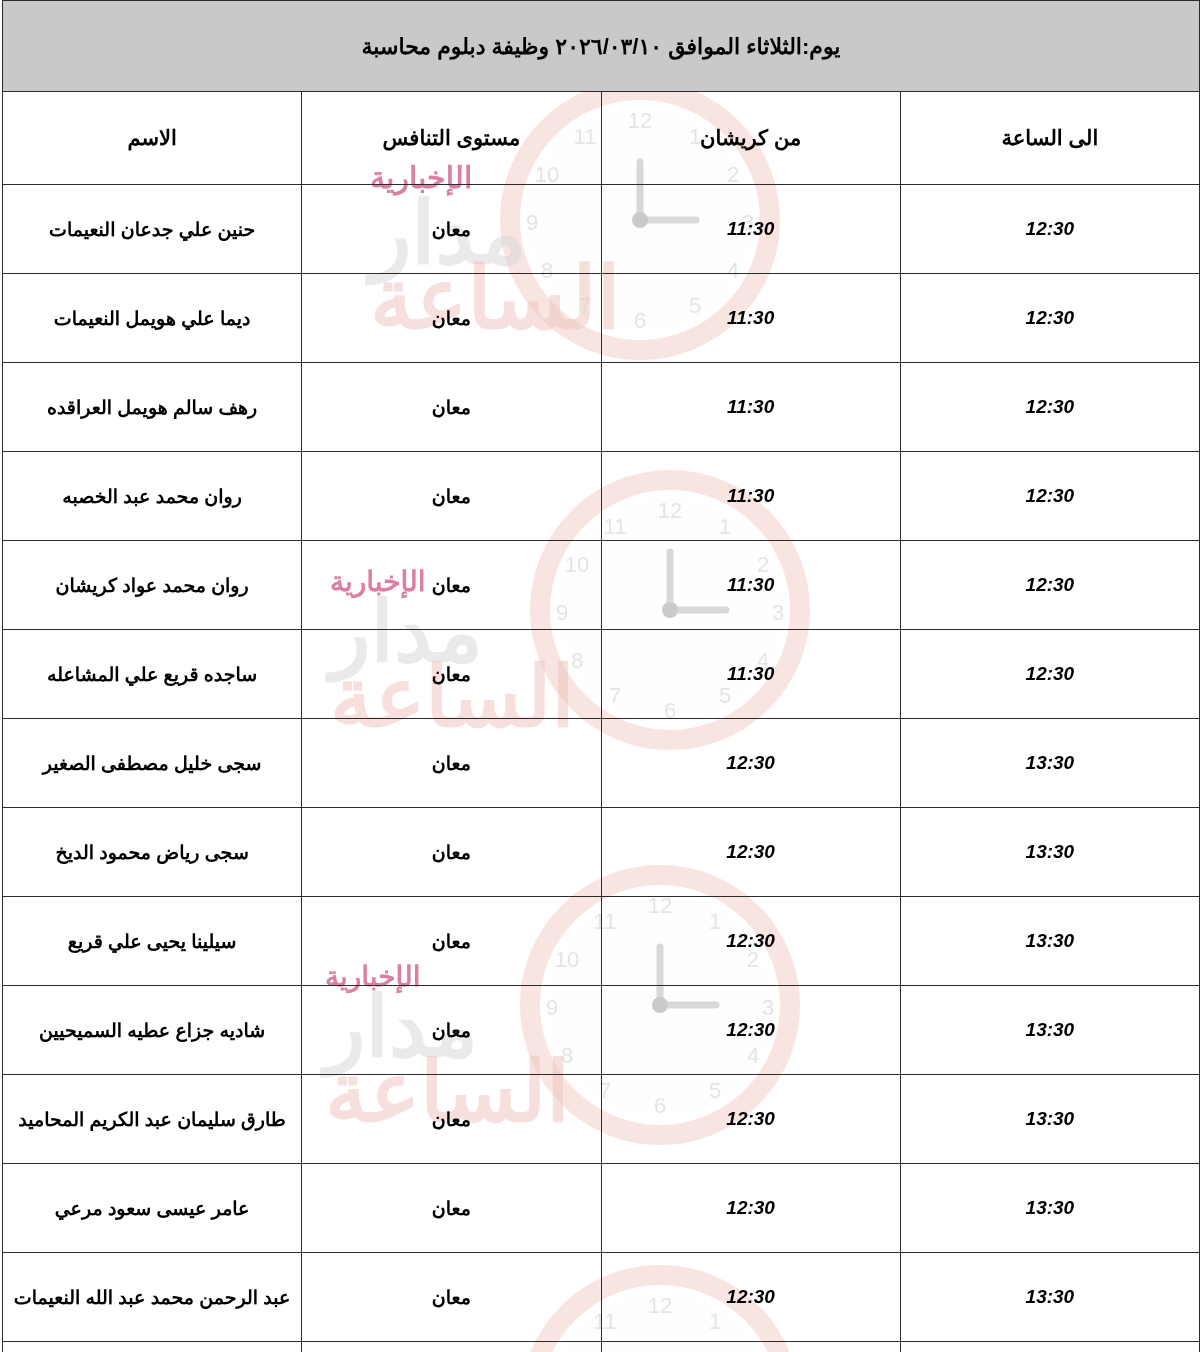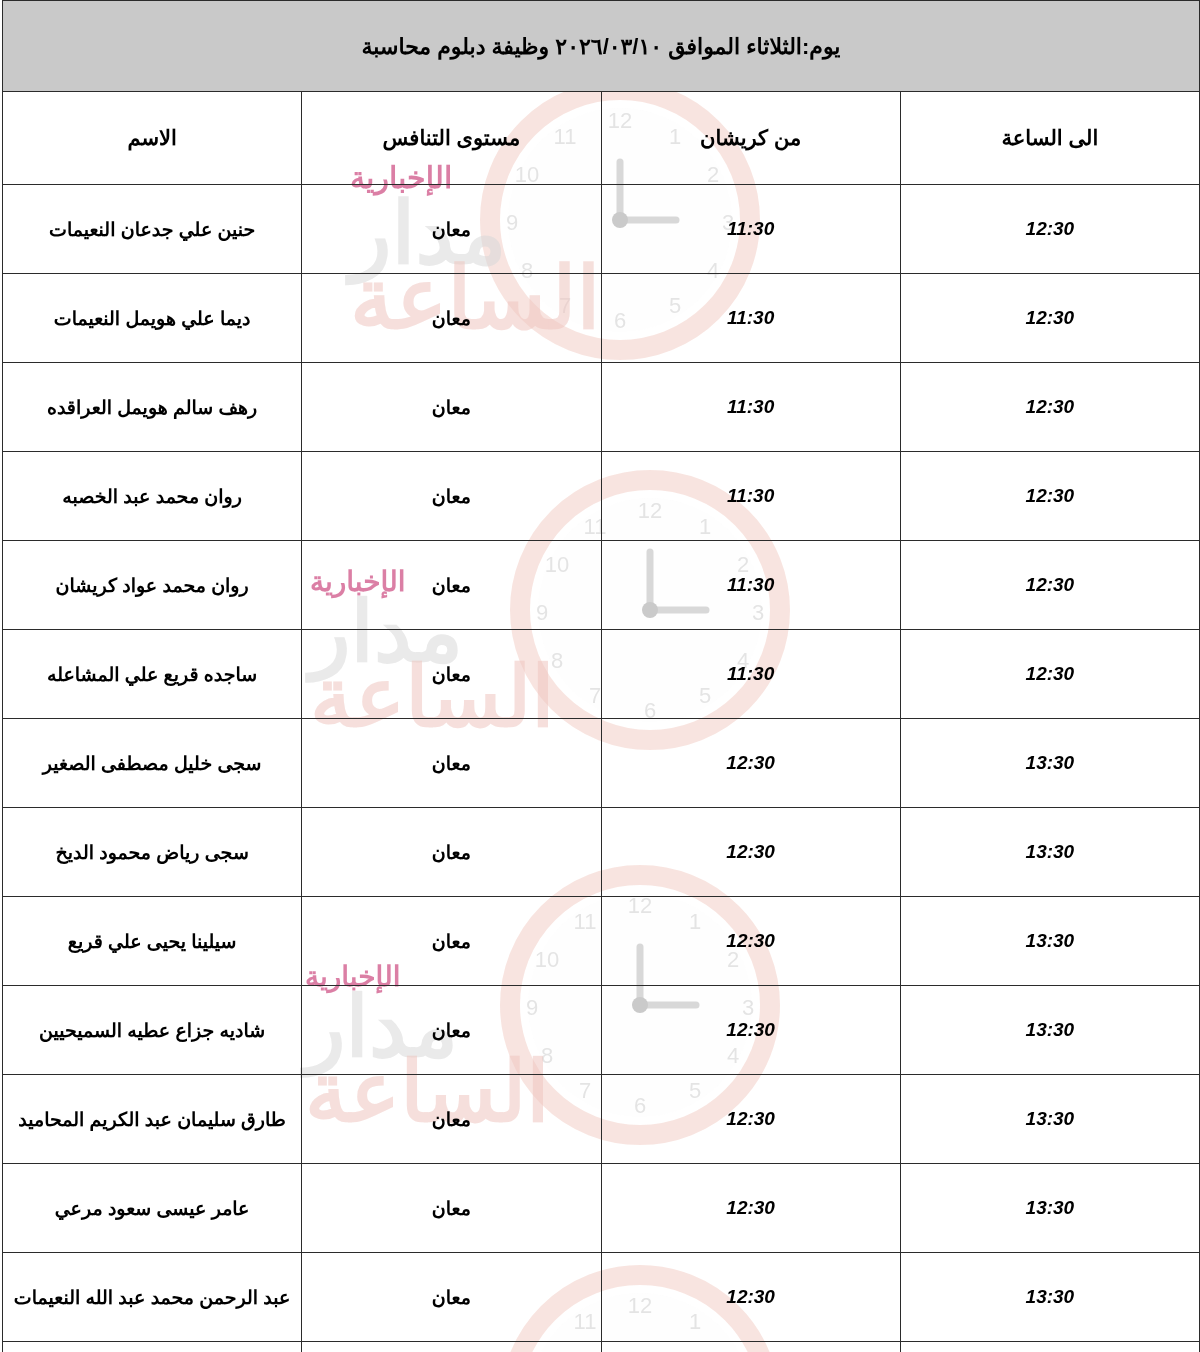--- a/index.html
+++ b/index.html
@@ -16,20 +16,21 @@
     position: relative;
   }
 
   
   .watermark-layer {
     position: absolute;
     inset: 0;
     pointer-events: none;
     z-index: 0;
     overflow: hidden;
+    margin-left: 20px;
   }
   .wm {
     position: absolute;
     opacity: 0.55;
   }
   .wm-clock {
     width: 300px;
     height: 300px;
   }
   .wm-text {

